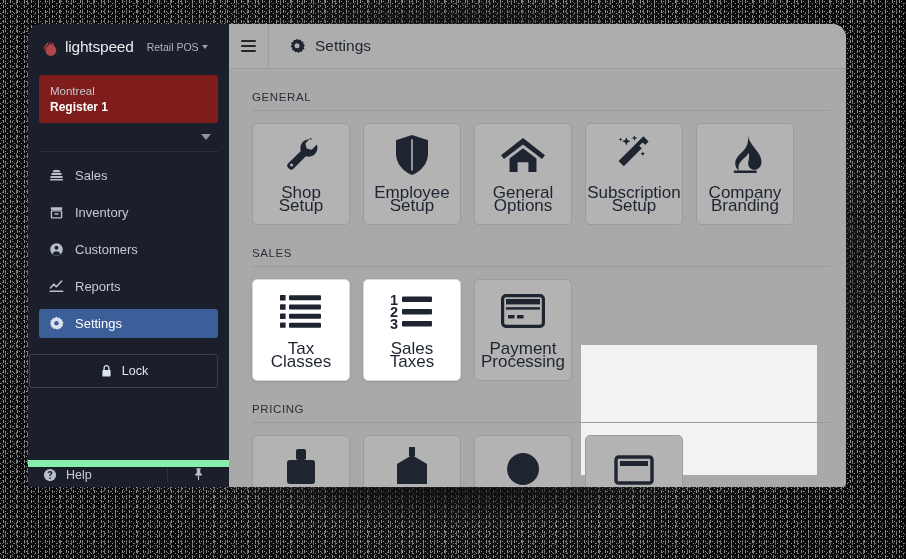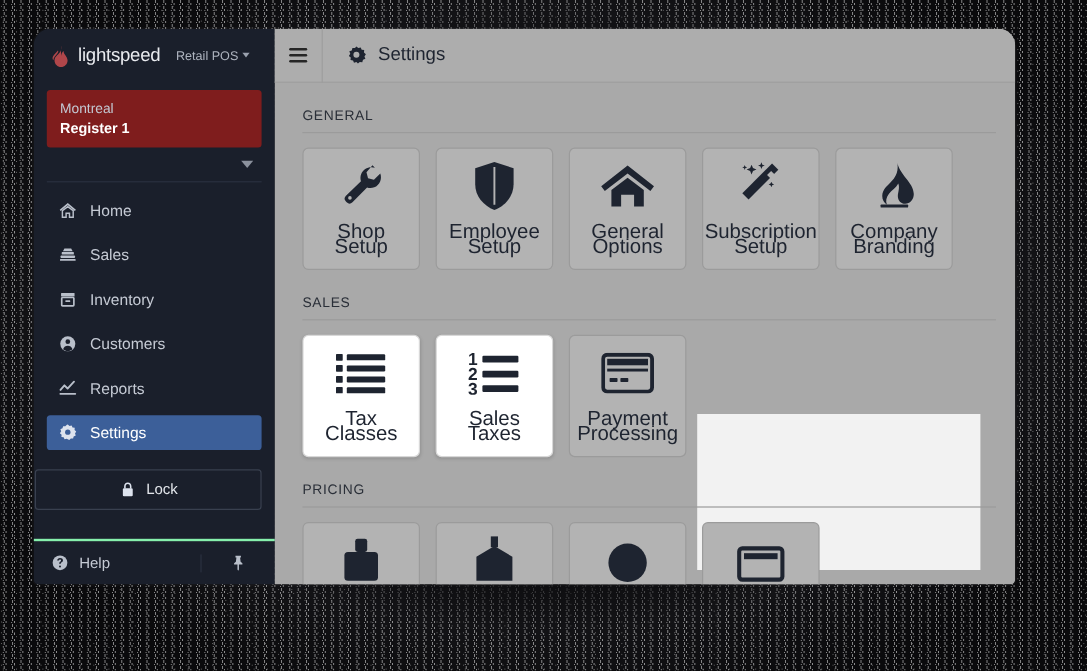--- a/index.html
+++ b/index.html
@@ -104,23 +104,23 @@
     height: 34px;
     border: 1px solid #39404f;
     border-radius: 3px;
     display: flex; align-items: center; justify-content: center; gap: 8px;
     color: #e2e5ea; font-size: 12.5px;
     cursor: pointer;
   }
 
   #sidebar-foot {
     margin-top: auto;
-    border-top: 2px solid #86efac;
-    height: 38px;
-    display: flex; align-items: center;
+    border-top: 7px solid #86efac;
+    height: 27px;
+    display: flex; align-items: flex-start;
   }
   .help-cell {
     flex: 1; display: flex; align-items: center; gap: 9px;
     padding-left: 14px;
     color: #c5cad4; font-size: 12.5px;
     border-right: 1px solid #2a3040;
     cursor: pointer;
   }
   .pin-cell {
     width: 61px; display: flex; align-items: center; justify-content: center;
@@ -241,29 +241,20 @@
       </div>
 
       <div class="store-expand">
         <span class="caret-lg"></span>
       </div>
 
       <div class="divider-h"></div>
 
       <div id="nav">
 
-        <div class="nav-item">
-          <span class="nav-icon">
-            <svg class="ico" width="15" height="15" viewBox="0 0 16 16" fill="#b9bfca">
-              <path d="M8 1.3 0.8 7.2l.9 1.1L8 3.2l6.3 5.1.9-1.1L8 1.3z"></path>
-              <path d="M3.2 8.1V14h3.3v-3.6h3V14h3.3V8.1L8 4.4 3.2 8.1z" fill="none" stroke="#b9bfca" stroke-width="1.3"></path>
-            </svg>
-          </span>
-          <span>Home</span>
-        </div>
 
         <div class="nav-item">
           <span class="nav-icon">
             <svg class="ico" width="15" height="15" viewBox="0 0 16 16" fill="#b9bfca">
               <path d="M5 2.2h6l1.3 2.4H3.7L5 2.2z"></path>
               <rect x="2.6" y="5.4" width="10.8" height="2.1" rx=".5"></rect>
               <rect x="1.6" y="8.4" width="12.8" height="2.3" rx=".6"></rect>
               <rect x="1" y="11.6" width="14" height="1.6" rx=".6"></rect>
             </svg>
           </span>

